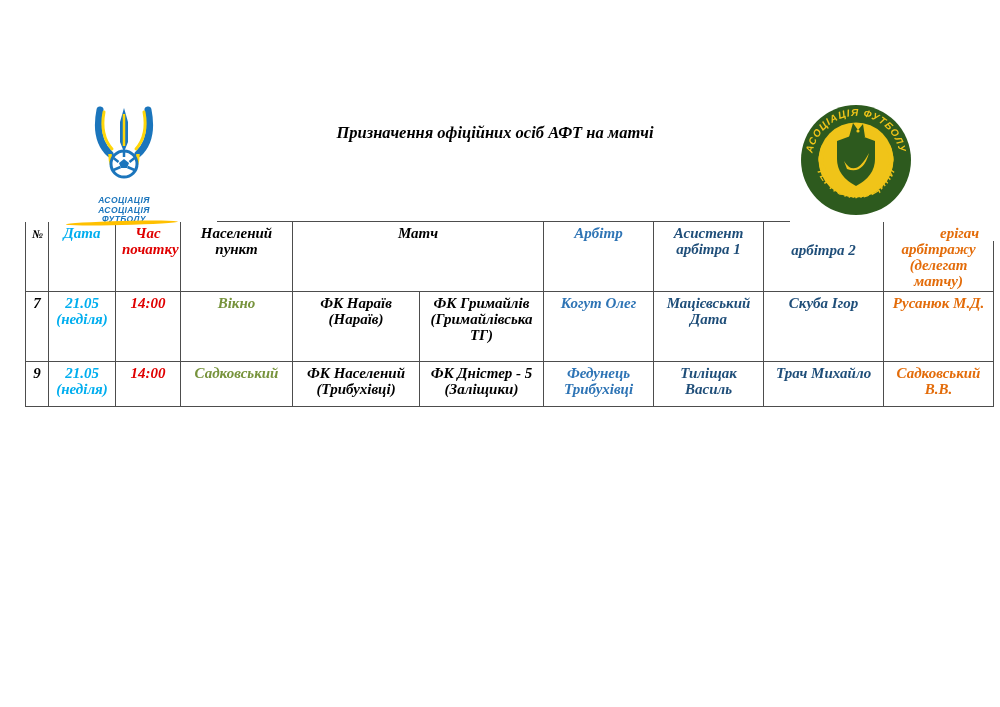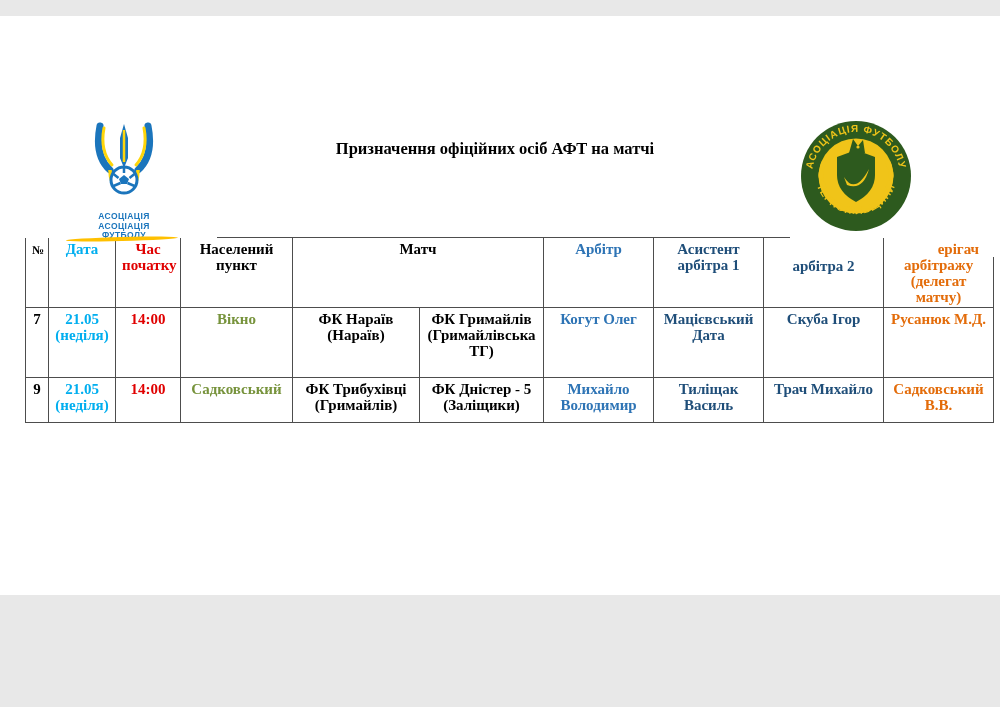--- a/index.html
+++ b/index.html
@@ -1,22 +1,23 @@
 <!DOCTYPE html>
 <html><head>
 <meta charset="utf-8">
 <style>
   html,body{margin:0;padding:0;background:#e8e8e8;}
   .page{
     position:relative;
-    width:1000px;height:579px;
+    width:1000px;height:707px;
     background:#ffffff;
     font-family:"Liberation Serif", serif;
     overflow:hidden;
-    margin:16px auto;
+    margin:0 auto;
+    font-style:italic;
   }
   
   .doc-title{
     position:absolute;left:0;top:122px;width:990px;
     text-align:center;font-weight:bold;font-size:16.5px;line-height:22px;color:#000;
   }
   .doc-title span{display:block;}
   
   .uaf{position:absolute;left:84px;top:106px;width:80px;text-align:center;}
   .uaf-text{
@@ -187,23 +188,23 @@
         <td class="c-ref">Когут Олег</td>
         <td class="c-as1">Мацієвський Дата</td>
         <td class="c-as2">Скуба Ігор</td>
         <td class="c-obs">Русанюк М.Д.</td>
       </tr>
       <tr class="hr-r1">
         <td class="c-num">9</td>
         <td class="c-date">21.05 (неділя)</td>
         <td class="c-time">14:00</td>
         <td class="c-place">Садковський</td>
-        <td class="c-match">ФК Трибухівці (Гримайлів)</td>
+        <td class="c-match">ФК Населений (Трибухівці)</td>
         <td class="c-match">ФК Дністер - 5 (Заліщики)</td>
-        <td class="c-ref">Михайло Володимир</td>
+        <td class="c-ref">Федунець Трибухівці</td>
         <td class="c-as1">Тиліщак Василь</td>
         <td class="c-as2">Трач Михайло</td>
         <td class="c-obs">Садковський В.В.</td>
       </tr>
     </tbody>
       </table>
   </div>
 
   <div class="patch patch-a"></div>
   <div class="patch patch-b"></div>

